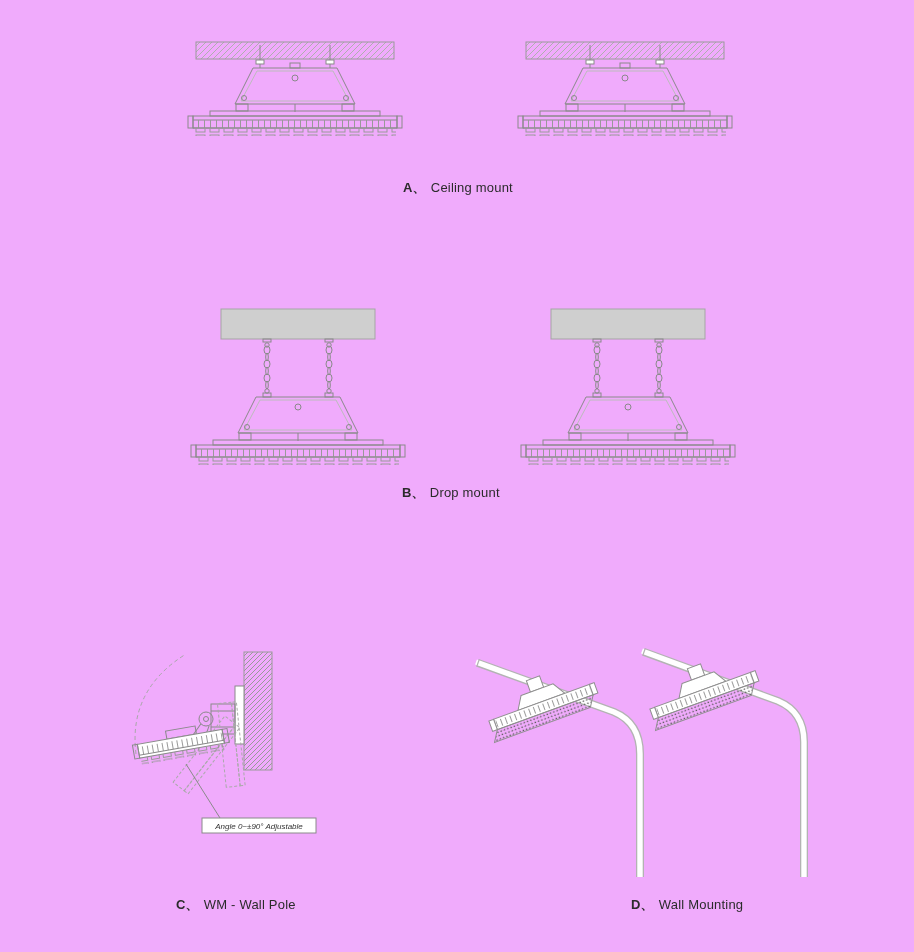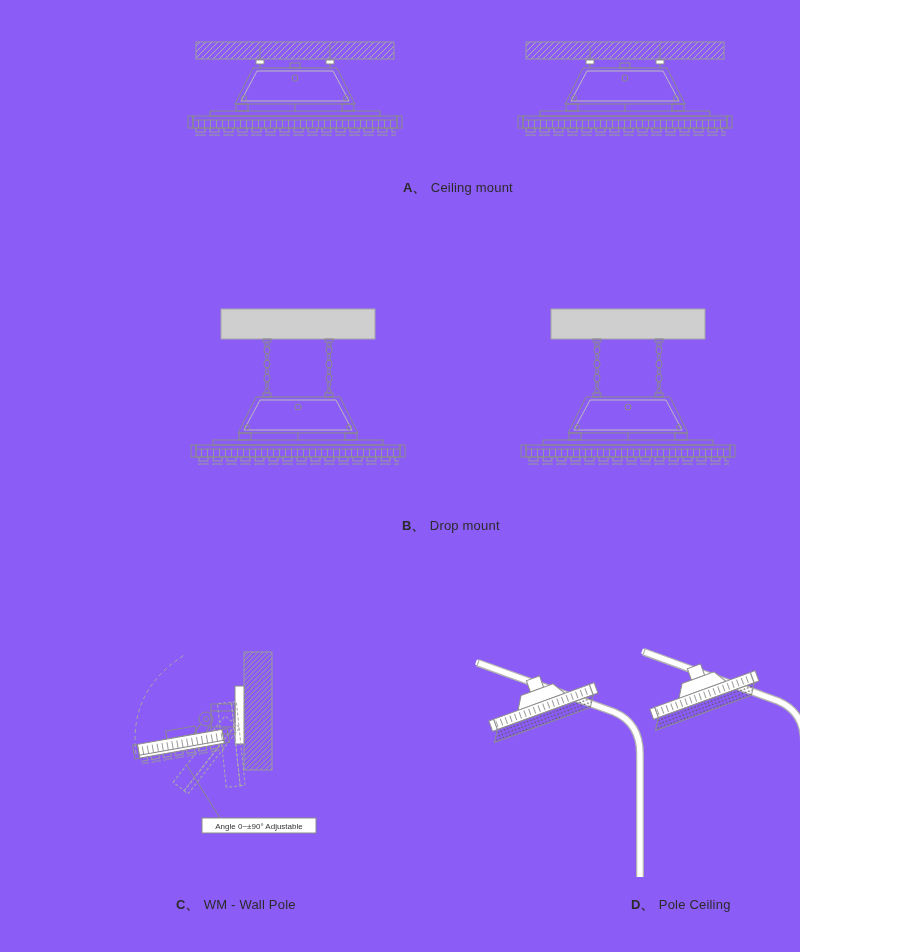--- a/index.html
+++ b/index.html
@@ -1,20 +1,20 @@
 <!DOCTYPE html>
 <html><head>
 <meta charset="utf-8">
 <style>
   html,body{margin:0;padding:0;background:#fff;}
   .page{
-    position:relative;width:800px;height:952px;background:#8b5cf6;
+    position:relative;width:914px;height:952px;background:#f0abfc;
     font-family:"Liberation Sans",sans-serif;overflow:hidden;
   }
-  .fig{position:absolute;margin:0;padding:0;}
+  .fig{position:absolute;margin:0;padding:0;font-style:italic;}
   .caption{
     position:absolute;font-size:13px;color:#2b2b2b;letter-spacing:.2px;
     white-space:nowrap;
   }
   .cap-prefix{font-weight:bold;margin-right:5px;}
   svg{display:block;}
   svg text{font-family:"Liberation Sans",sans-serif;}
 </style>
 </head>
 <body>
@@ -230,21 +230,21 @@
             <rect x="217" y="78" width="5" height="12"></rect>
           <line x1="13" y1="82" x2="217" y2="82"></line>
           <rect x="14" y="82" width="202" height="8" fill="url(#f4)" stroke="none"></rect>
           <line x1="13" y1="90" x2="217" y2="90"></line>
           <rect x="14" y="90" width="202" height="8" fill="url(#l4)" stroke="none"></rect>
         </g>
       </g>
     </svg>
   </figure>
 
-  <div class="caption" style="left:402px;top:517px">
+  <div class="caption" style="left:402px;top:484px">
     <span class="cap-prefix">B、</span><span class="cap-text">Drop mount</span>
   </div>
 
   <figure class="fig" style="left:108px;top:632px">
     <svg width="215" height="215" viewBox="0 0 215 215">
       <defs>
         <pattern id="h5" width="5" height="5" patternUnits="userSpaceOnUse">
           <path d="M0,5 L5,0" stroke="#9a9a9a" stroke-width="1"></path>
         </pattern>
         <pattern id="f5" width="5" height="8" patternUnits="userSpaceOnUse">
@@ -336,16 +336,16 @@
         <rect x="-51" y="19" width="102" height="11" fill="#fff"></rect>
         <rect x="-56" y="19" width="5" height="11" fill="#fff"></rect>
         <rect x="51" y="19" width="5" height="11" fill="#fff"></rect>
         <rect x="-50" y="21" width="100" height="7" fill="url(#f6)" stroke="none"></rect>
         <polygon points="-51,30 51,30 44,41 -58,41" fill="url(#d6)"></polygon>
       </g>
     </svg>
   </figure>
 
   <div class="caption" style="left:631px;top:896px">
-    <span class="cap-prefix">D、</span><span class="cap-text">Pole Ceiling</span>
+    <span class="cap-prefix">D、</span><span class="cap-text">Wall Mounting</span>
   </div>
 
 </div>
 
 </body></html>

